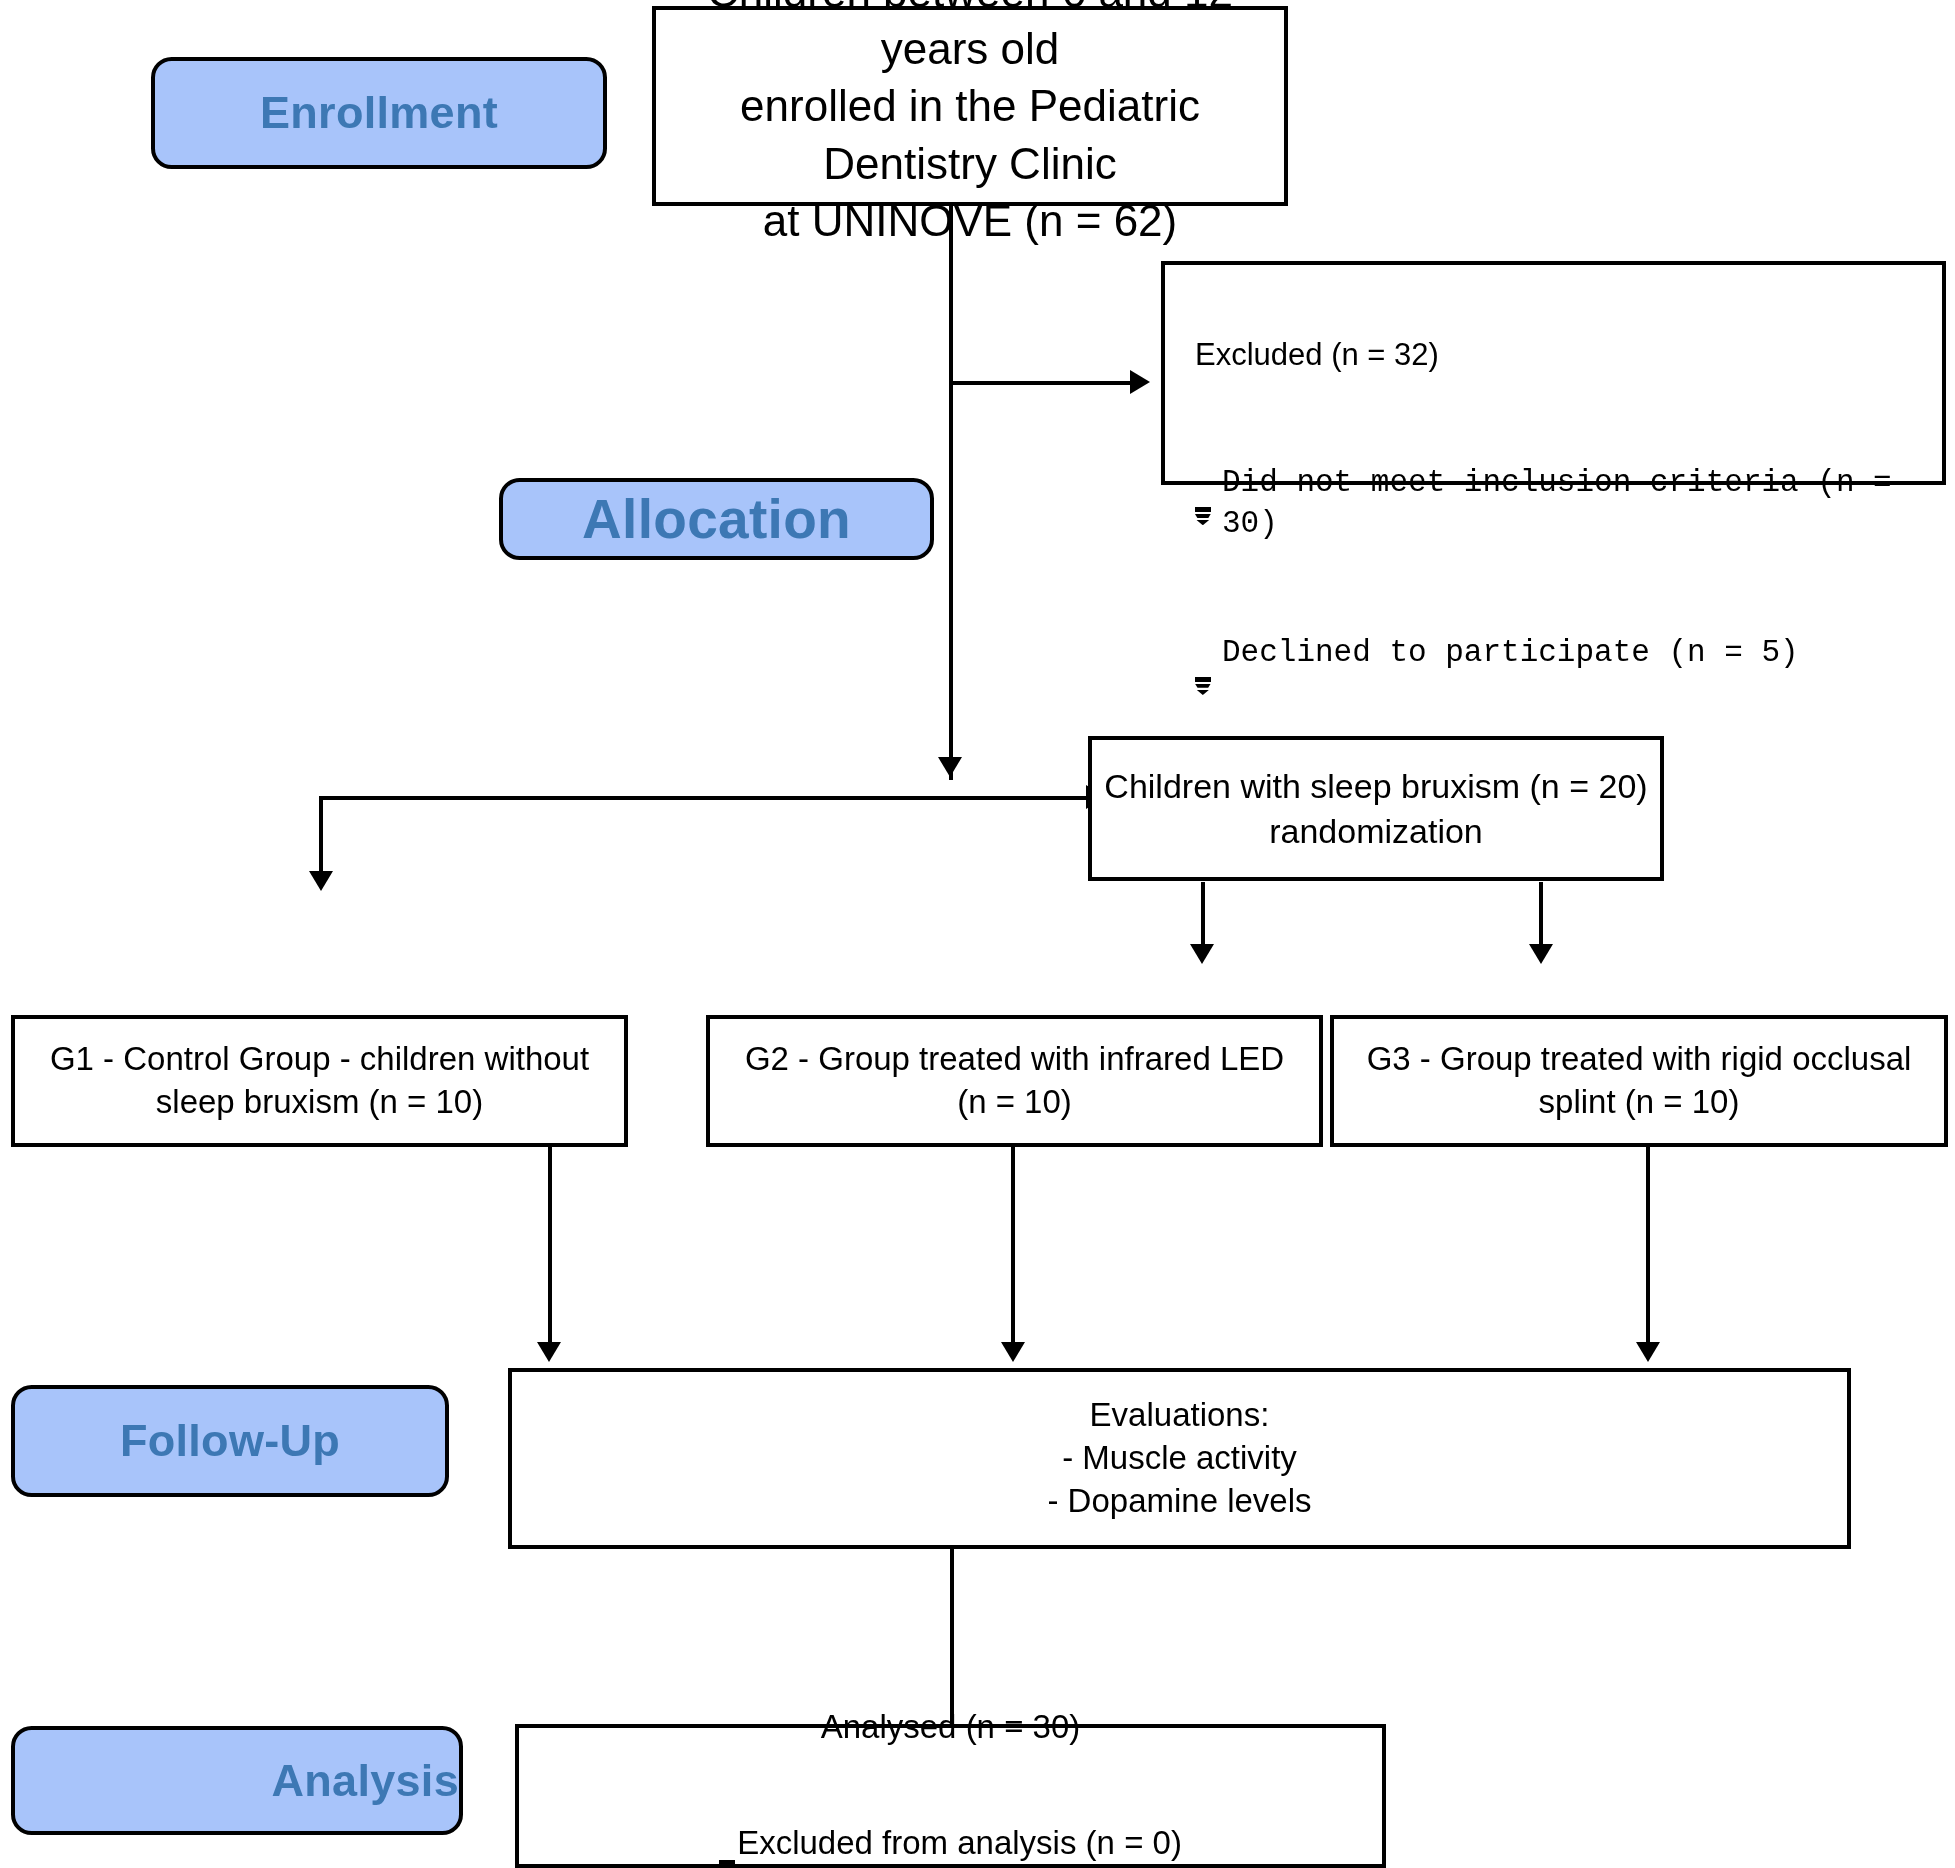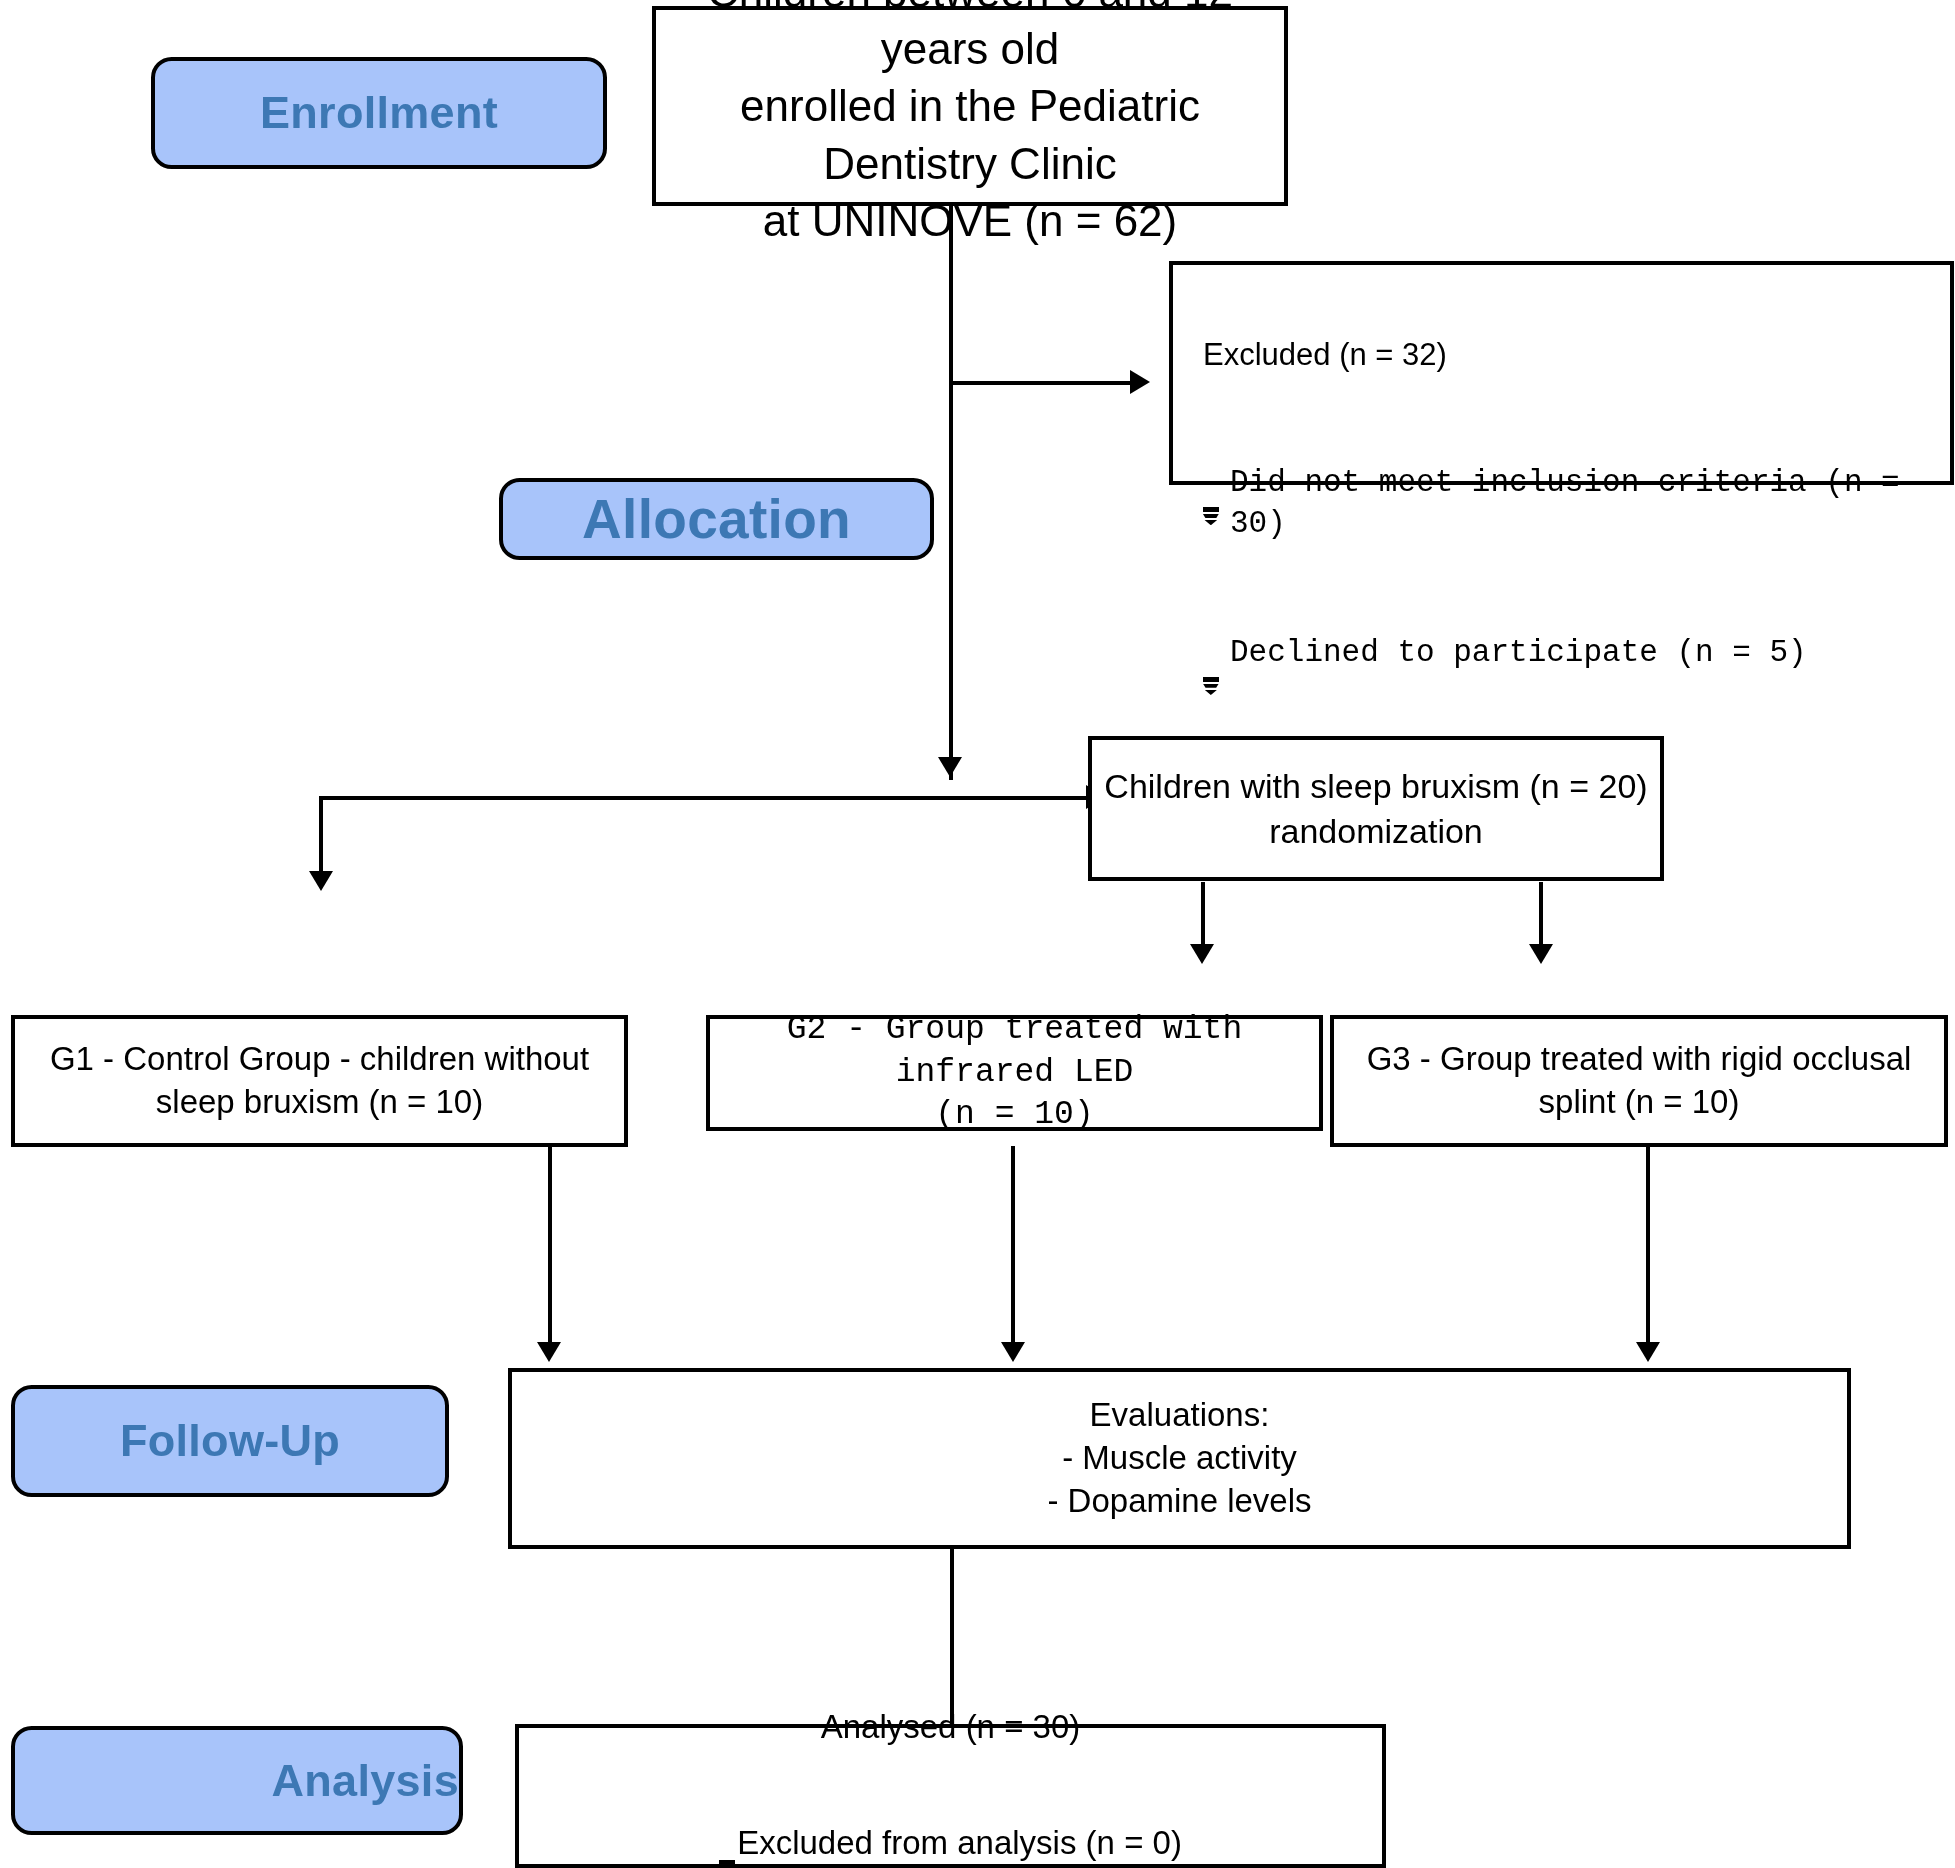--- a/index.html
+++ b/index.html
@@ -139,21 +139,21 @@
     <span class="box-text" style="font-size:44px;">Children between 6 and 12 years old
 enrolled in the Pediatric Dentistry Clinic
 at UNINOVE (n = 62)</span>
   </div>
 
   <div class="vline" style="left:949px; top:206px; height:574px;"></div>
 
   <div class="hline" style="left:949px; top:381px; width:185px;"></div>
   <div class="arrow-right" style="left:1130px; top:370px;"></div>
 
-  <div class="flow-box align-left" style="left:1161px; top:261px; width:785px; height:224px; padding:30px 4px 0 30px;margin-left:8px;">
+  <div class="flow-box align-left" style="left:1161px; top:261px; width:785px; height:224px; padding:30px 4px 0 30px;">
     <div class="box-text" style="font-size:31px;">
       <span class="excl-title">Excluded (n = 32)</span>
 
       <div class="excl-row">
         <span class="excl-bullet">
           <span class="tofu"><i></i><i></i><i></i></span>
         </span>
         <span class="excl-label">Did not meet inclusion criteria (n = 30)</span>
       </div>
 
@@ -196,21 +196,21 @@
   <div class="arrow-down" style="left:1190px; top:944px;"></div>
 
   <div class="vline" style="left:1539px; top:882px; height:67px;"></div>
   <div class="arrow-down" style="left:1529px; top:944px;"></div>
 
   <div class="flow-box" style="left:11px; top:1015px; width:617px; height:132px;">
     <span class="box-text" style="font-size:33px;">G1 - Control Group - children without
 sleep bruxism (n = 10)</span>
   </div>
 
-  <div class="flow-box" style="left:706px; top:1015px; width:617px; height:116px;font-family:Liberation Mono, monospace;">
+  <div class="flow-box" style="left:706px; top:1015px; width:617px; height:132px;">
     <span class="box-text" style="font-size:33px;">G2 - Group treated with infrared LED
 (n = 10)</span>
   </div>
 
   <div class="flow-box" style="left:1330px; top:1015px; width:618px; height:132px;">
     <span class="box-text" style="font-size:33px;">G3 - Group treated with rigid occlusal
 splint (n = 10)</span>
   </div>
 
   <div class="vline" style="left:548px; top:1146px; height:200px;"></div>

